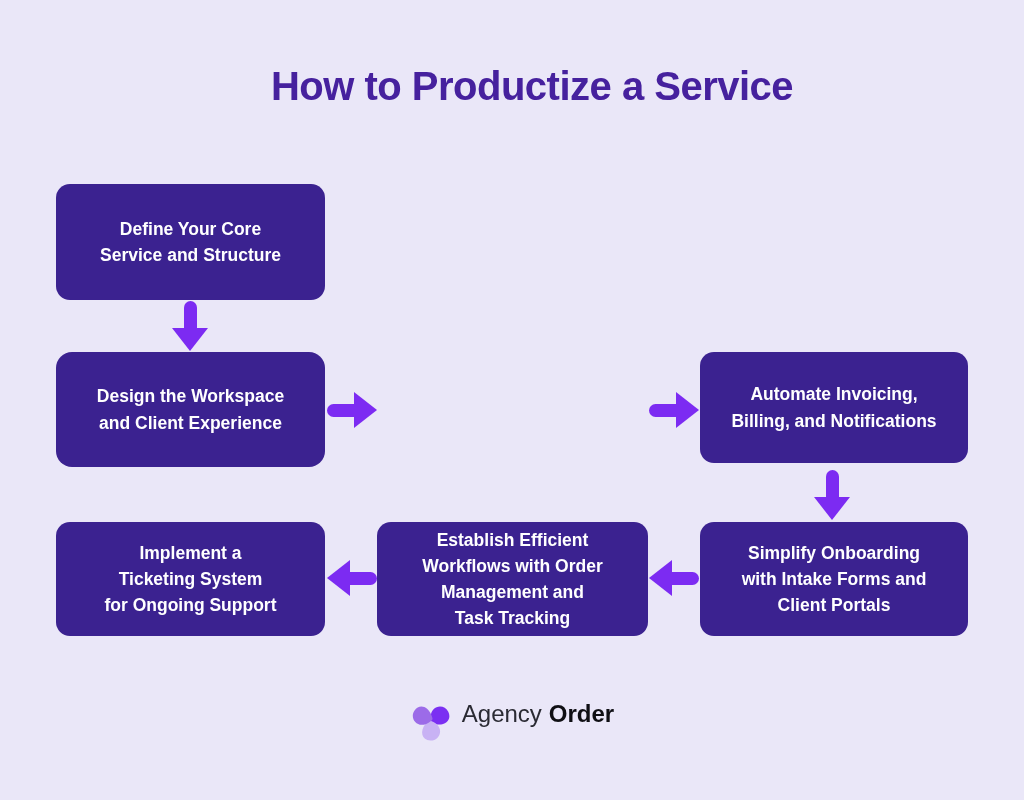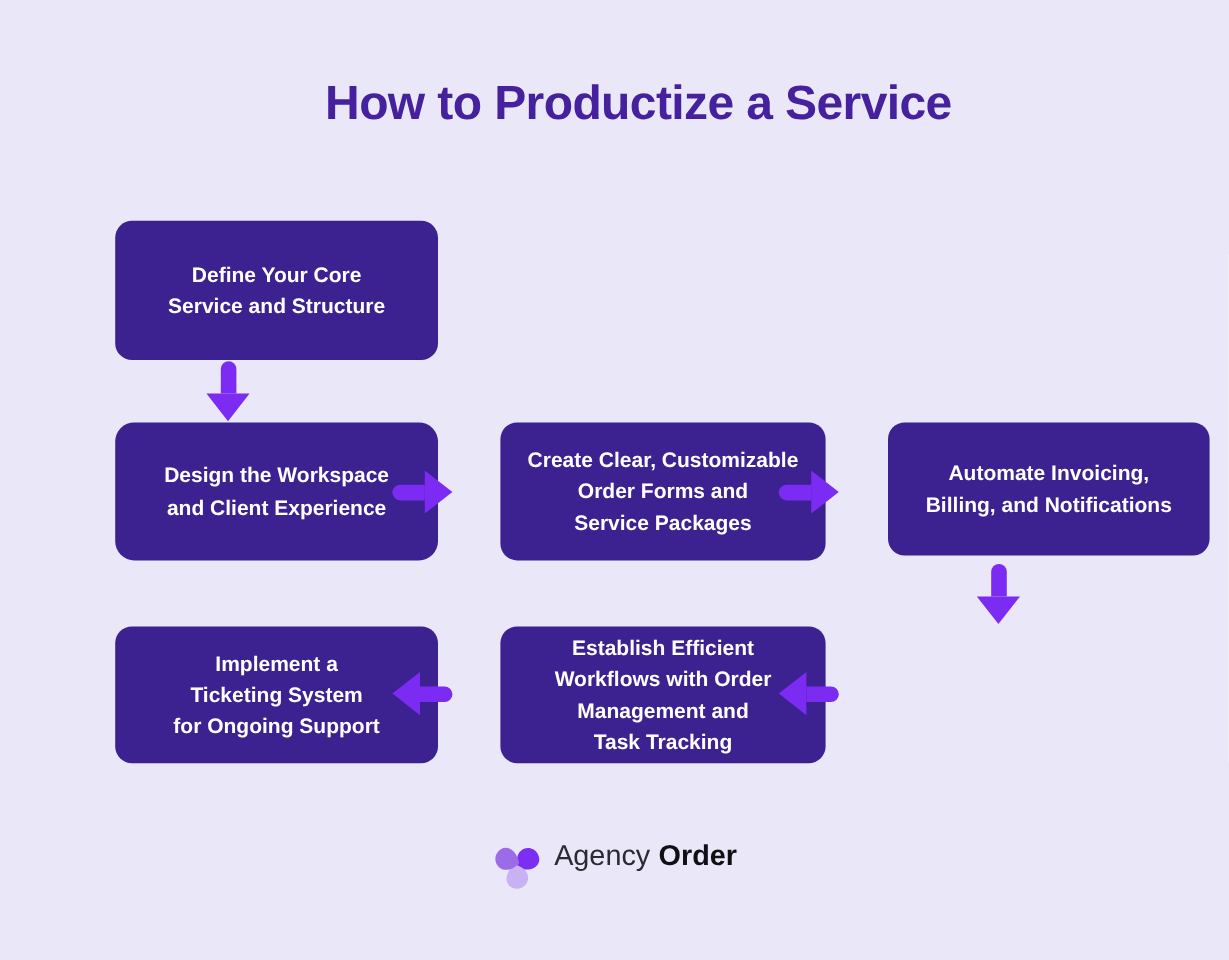--- a/index.html
+++ b/index.html
@@ -37,21 +37,20 @@
     font-weight: bold;
     font-size: 17.5px;
     line-height: 1.5;
     display: flex;
     align-items: center;
     justify-content: center;
     text-align: center;
     white-space: pre-line;
     padding: 12px;
     box-sizing: border-box;
-    margin-left: 40px;
   }
   #b1 { left: 56px;  top: 184px; width: 269px; height: 116px; }
   #b2 { left: 56px;  top: 352px; width: 269px; height: 115px; border-radius: 16px; }
   #b3 { left: 377px; top: 352px; width: 271px; height: 115px; }
   #b4 { left: 700px; top: 352px; width: 268px; height: 111px; }
   #b5 { left: 700px; top: 522px; width: 268px; height: 114px; }
   #b6 { left: 377px; top: 522px; width: 271px; height: 114px; }
   #b7 { left: 56px;  top: 522px; width: 269px; height: 114px; }
 
   .arrow {
@@ -123,25 +122,25 @@
 <body>
 
 <div class="canvas">
 
   <h1 class="title">How to Productize a Service</h1>
 
   <div class="box" id="b1">Define Your Core
 Service and Structure</div>
   <div class="box" id="b2">Design the Workspace
 and Client Experience</div>
-  <div class="box" id="b3">Create Clear, Customizable
-Order Forms and
-Service Packages</div>
   <div class="box" id="b4">Automate Invoicing,
 Billing, and Notifications</div>
+  <div class="box" id="b5">Simplify Onboarding
+with Intake Forms and
+Client Portals</div>
   <div class="box" id="b6">Establish Efficient
 Workflows with Order
 Management and
 Task Tracking</div>
   <div class="box" id="b7">Implement a
 Ticketing System
 for Ongoing Support</div>
 
   <div class="arrow arrow-down" id="a1">
     <div class="stem"></div>

